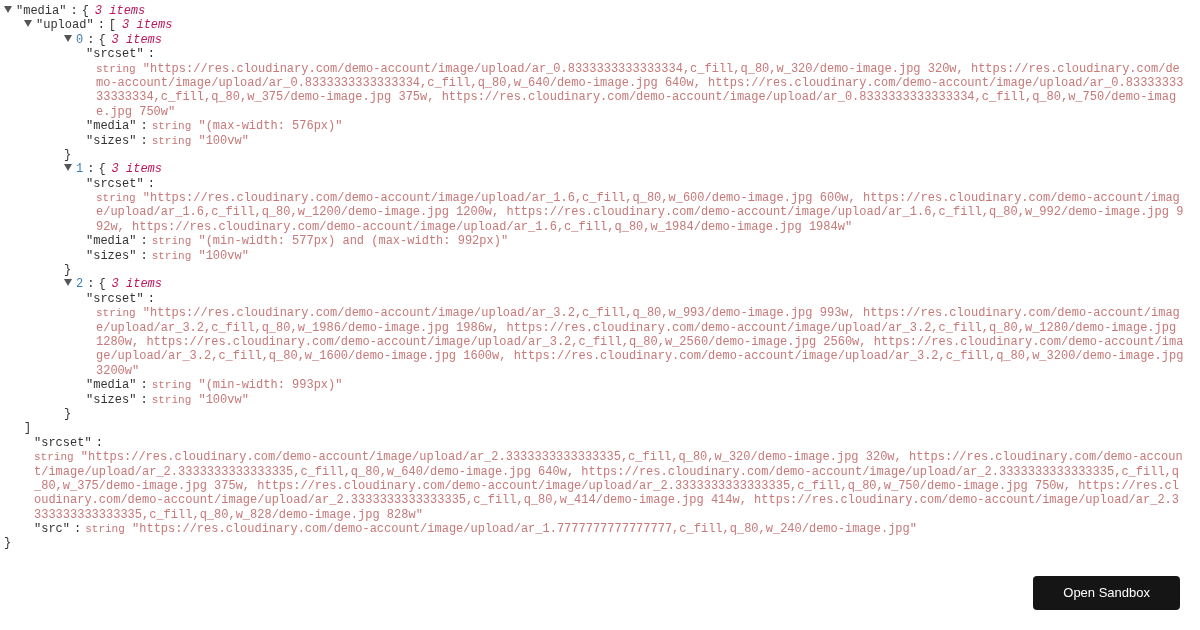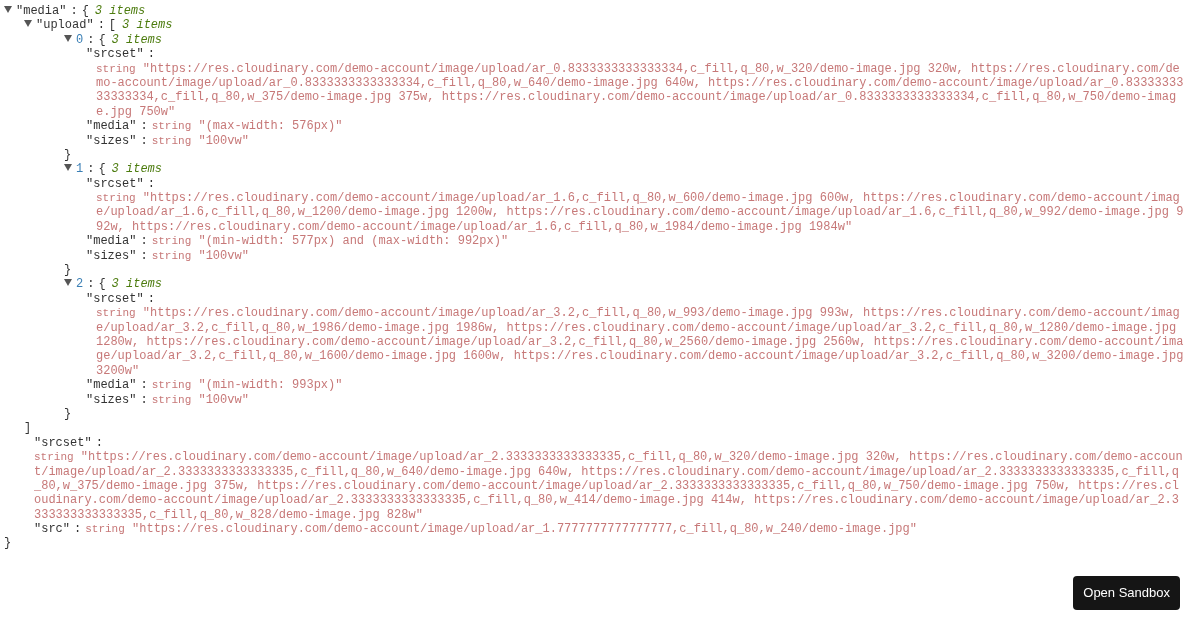--- a/index.html
+++ b/index.html
@@ -31,36 +31,36 @@
     border-right: 4px solid transparent;
     border-top: 7px solid #555;
     margin-right: 4px;
     vertical-align: 1px;
     cursor: pointer;
   }
   .key { color: #333; }
   .quote { color: #333; }
   .colon { color: #333; margin: 0 4px; }
   .brace { color: #333; }
-  .meta { color: #4d7c0f; font-style: italic; margin-left: 6px;}
+  .meta { color: #be185d; font-style: italic; margin-left: 6px;}
   .type { color: #c77878; font-size: 11px; margin-top: 20px;}
   .str { color: #c77878; }
   .num { color: #3a7fb5; }
   .wrap {
     white-space: normal;
     word-break: break-all;
     padding-right: 20px;
   }
   .btn-sandbox {
     position: fixed;
     bottom: 20px;
     right: 20px;
     background: #151515;
     color: #fff;
-    padding: 9px 10px;
+    padding: 9px 30px;
     border-radius: 4px;
     font-family: -apple-system, Arial, sans-serif;
     font-size: 13px;
     cursor: pointer;
   }
 </style>
 </head>
 <body>
 
 <div>

